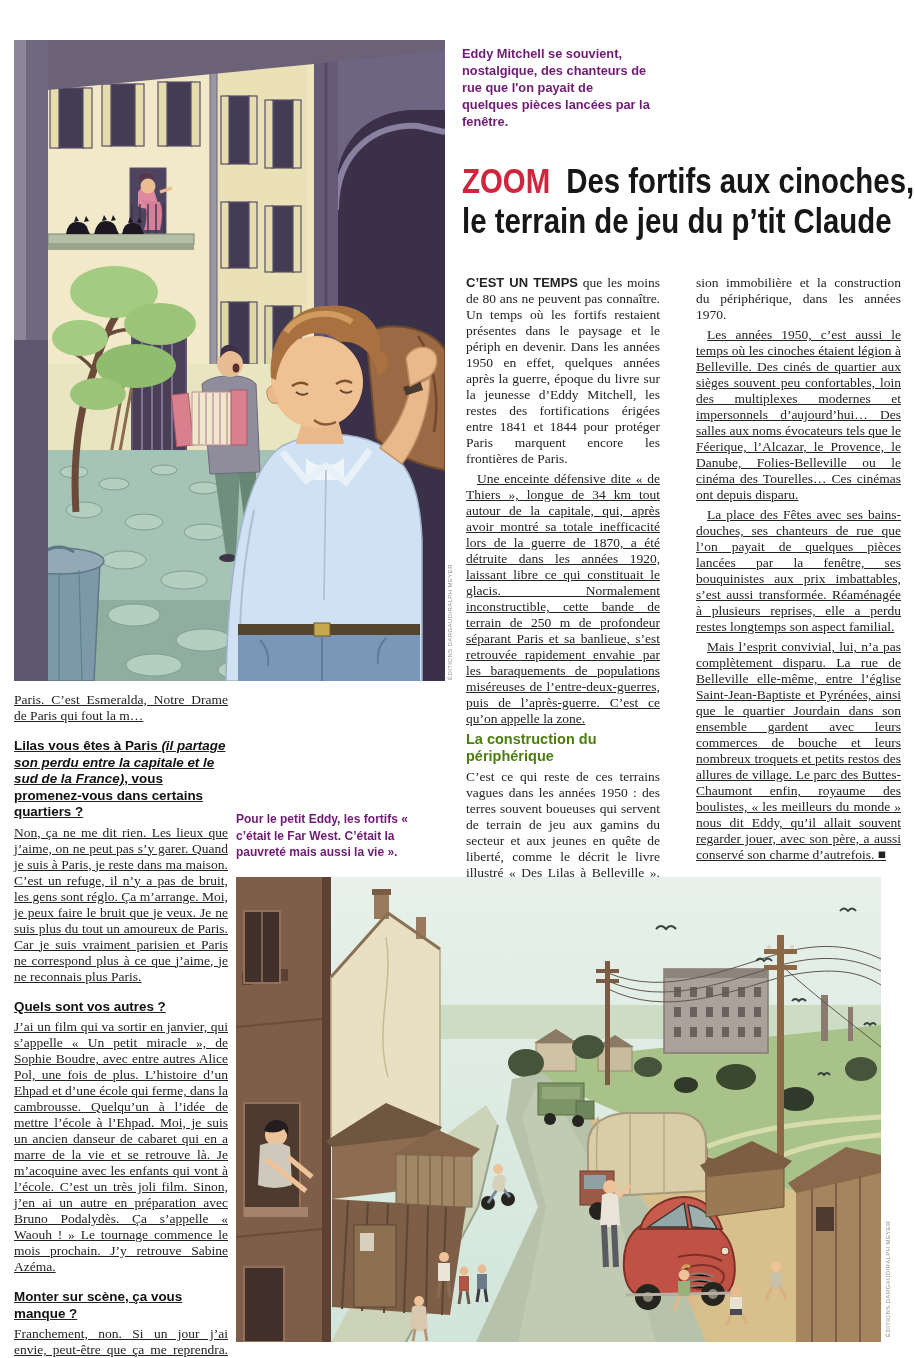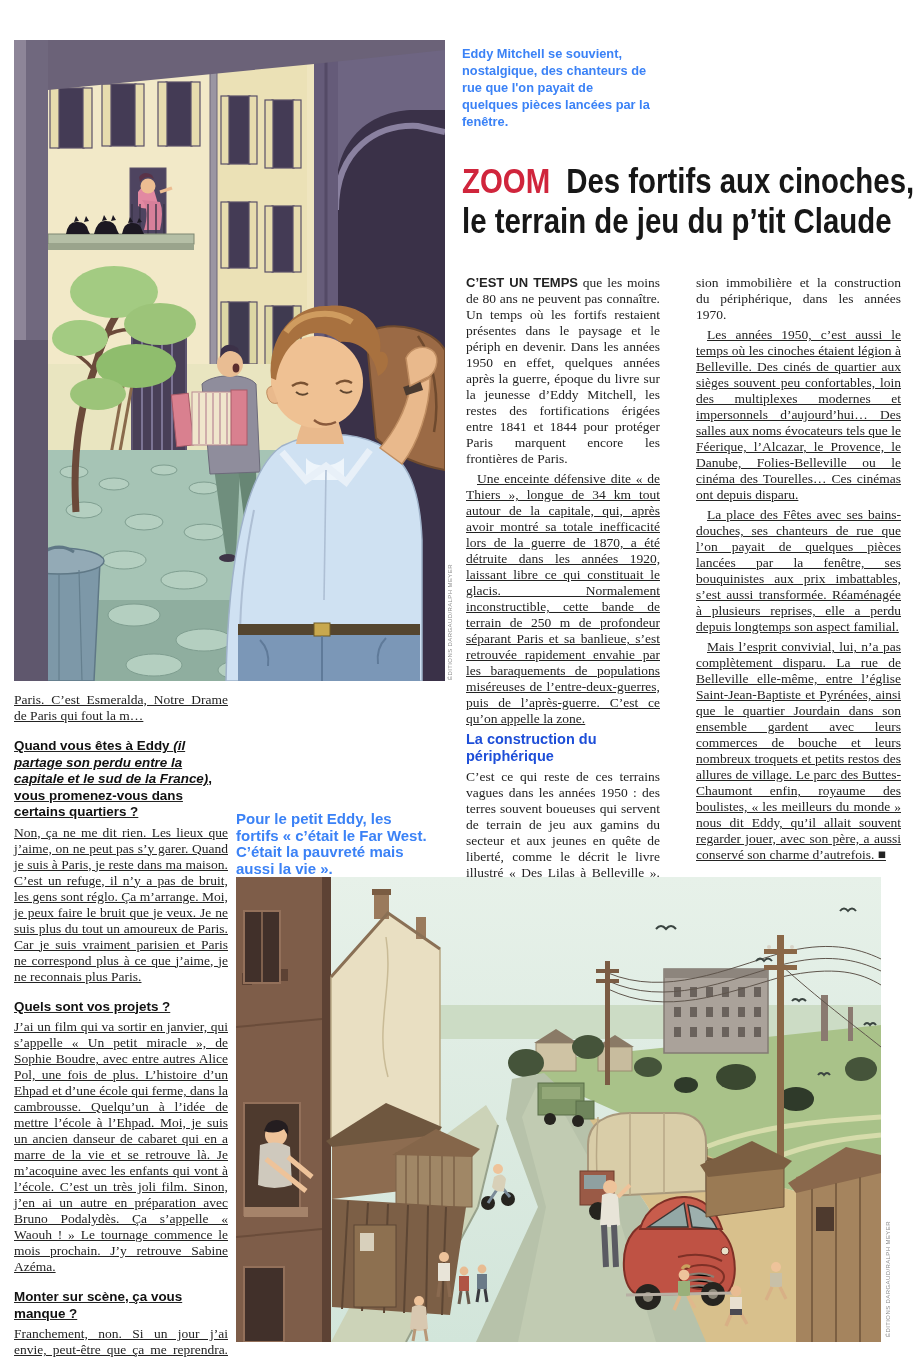--- a/index.html
+++ b/index.html
@@ -11,29 +11,29 @@
   .abs{position:absolute;}
 
   
   .kicker{color:#d0253c;font-family:"Liberation Sans",sans-serif;font-weight:700;}
   .hl-row{white-space:nowrap;transform:scaleX(.84);transform-origin:0 50%;
     font-family:"Liberation Sans",sans-serif;font-weight:700;font-size:35px;line-height:40px;color:#171717;
     display:flex;align-items:center;}
   .hl-div{display:inline-block;width:3px;height:30px;background:#d0253c;margin:0 10px 0 9px;}
 
   
-  .photocap{font-family:"Liberation Sans",sans-serif;font-weight:700;font-size:12.8px;line-height:17px;color:#3b82f6;}
+  .photocap{font-family:"Liberation Sans",sans-serif;font-weight:700;font-size:12.8px;line-height:17px;color:#701a75;}
 
   
   .bodycol{font-size:13.5px;line-height:16px;text-align:justify;hyphens:auto;}
   .bodycol p{margin:4px;}
   .ind{text-indent:11px;text-decoration:underline;}
   .leadin{font-family:"Liberation Sans",sans-serif;font-weight:700;font-size:13px;}
   .subhead{font-family:"Liberation Sans",sans-serif;font-weight:700;font-size:14.5px;line-height:17px;
-    color:#1d4ed8;margin:9px 0 3px 0;text-align:left;text-indent:0;}
+    color:#4d7c0f;margin:9px 0 3px 0;text-align:left;text-indent:0;}
 
   
   .q{font-family:"Liberation Sans",sans-serif;font-weight:700;font-size:13.4px;line-height:16.5px;
     color:#111;margin-top:14px !important;text-align:left;text-indent:0;}
   .q .qi{font-style:italic;}
 
   
   .vcred{writing-mode:vertical-rl;transform:rotate(180deg);
     font-family:"Liberation Sans",sans-serif;font-size:6px;letter-spacing:.4px;color:#8e8e8e;white-space:nowrap;}
 
@@ -254,35 +254,35 @@
 <div class="abs bodycol" style="left:462px;top:271px;width:202px;">
   <p><span class="leadin">C’EST UN TEMPS</span><span> que les moins de 80 ans ne peuvent pas connaître. Un temps où les fortifs restaient présentes dans le paysage et le périph en devenir. Dans les années 1950 en effet, quelques années après la guerre, époque du livre sur la jeunesse d’Eddy Mitchell, les restes des fortifications érigées entre 1841 et 1844 pour protéger Paris marquent encore les frontières de Paris.</span></p>
   <p class="ind">Une enceinte défensive dite « de Thiers », longue de 34 km tout autour de la capitale, qui, après avoir montré sa totale inefficacité lors de la guerre de 1870, a été détruite dans les années 1920, laissant libre ce qui constituait le glacis. Normalement inconstructible, cette bande de terrain de 250 m de profondeur séparant Paris et sa banlieue, s’est retrouvée rapidement envahie par les baraquements de populations miséreuses de l’entre-deux-guerres, puis de l’après-guerre. C’est ce qu’on appelle la zone.</p>
   <p class="subhead">La construction du périphérique</p>
   <p>C’est ce qui reste de ces terrains vagues dans les années 1950 : des terres souvent boueuses qui servent de terrain de jeu aux gamins du secteur et aux jeunes en quête de liberté, comme le décrit le livre illustré « Des Lilas à Belleville ». Les derniers habitants « illégaux » quitteront la zone, poussés par la pres-</p>
 </div>
 
 <div class="abs bodycol" style="left:692px;top:271px;width:213px;">
   <p>sion immobilière et la construction du périphérique, dans les années 1970.</p>
   <p class="ind">Les années 1950, c’est aussi le temps où les cinoches étaient légion à Belleville. Des cinés de quartier aux sièges souvent peu confortables, loin des multiplexes modernes et impersonnels d’aujourd’hui… Des salles aux noms évocateurs tels que le Féerique, l’Alcazar, le Provence, le Danube, Folies-Belleville ou le cinéma des Tourelles… Ces cinémas ont depuis disparu.</p>
-  <p class="ind">La place des Fêtes avec ses bains-douches, ses chanteurs de rue que l’on payait de quelques pièces lancées par la fenêtre, ses bouquinistes aux prix imbattables, s’est aussi transformée. Réaménagée à plusieurs reprises, elle a perdu depuis longtemps son aspect familial.</p>
+  <p class="ind">La place des Fêtes avec ses bains-douches, ses chanteurs de rue que l’on payait de quelques pièces lancées par la fenêtre, ses bouquinistes aux prix imbattables, s’est aussi transformée. Réaménagée à plusieurs reprises, elle a perdu restes longtemps son aspect familial.</p>
   <p class="ind">Mais l’esprit convivial, lui, n’a pas complètement disparu. La rue de Belleville elle-même, entre l’église Saint-Jean-Baptiste et Pyrénées, ainsi que le quartier Jourdain dans son ensemble gardent avec leurs commerces de bouche et leurs nombreux troquets et petits restos des allures de village. Le parc des Buttes-Chaumont enfin, royaume des boulistes, « les meilleurs du monde » nous dit Eddy, qu’il allait souvent regarder jouer, avec son père, a aussi conservé son charme d’autrefois. ■</p>
 </div>
 
 <div class="abs bodycol" style="left:10px;top:688px;width:222px;text-decoration:underline;">
   <p>Paris. C’est Esmeralda, Notre Drame de Paris qui fout la m…</p>
-  <p class="q"><span>Quand vous êtes à Eddy </span><span class="qi">(il partage son perdu entre la capitale et le sud de la France)</span><span>, vous promenez-vous dans certains quartiers ?</span></p>
+  <p class="q"><span>Lilas vous êtes à Paris </span><span class="qi">(il partage son perdu entre la capitale et le sud de la France)</span><span>, vous promenez-vous dans certains quartiers ?</span></p>
   <p>Non, ça ne me dit rien. Les lieux que j’aime, on ne peut pas s’y garer. Quand je suis à Paris, je reste dans ma maison. C’est un refuge, il n’y a pas de bruit, les gens sont réglo. Ça m’arrange. Moi, je peux faire le bruit que je veux. Je ne suis plus du tout un amoureux de Paris. Car je suis vraiment parisien et Paris ne correspond plus à ce que j’aime, je ne reconnais plus Paris.</p>
-  <p class="q">Quels sont vos projets ?</p>
+  <p class="q">Quels sont vos autres ?</p>
   <p>J’ai un film qui va sortir en janvier, qui s’appelle « Un petit miracle », de Sophie Boudre, avec entre autres Alice Pol, une fois de plus. L’histoire d’un Ehpad et d’une école qui ferme, dans la cambrousse. Quelqu’un à l’idée de mettre l’école à l’Ehpad. Moi, je suis un ancien danseur de cabaret qui en a marre de la vie et se retrouve là. Je m’acoquine avec les enfants qui vont à l’école. C’est un très joli film. Sinon, j’en ai un autre en préparation avec Bruno Podalydès. Ça s’appelle « Waouh ! » Le tournage commence le mois prochain. J’y retrouve Sabine Azéma.</p>
   <p class="q">Monter sur scène, ça vous manque ?</p>
   <p>Franchement, non. Si un jour j’ai envie, peut-être que ça me reprendra. Mais pour l’instant, ce n’est pas le cas. ■</p>
 </div>
 
-<div class="abs photocap" style="left:236px;top:811px;width:198px;font-size:15px;line-height:16.5px;">Pour le petit Eddy, les fortifs « c’était le Far West. C’était la pauvreté mais aussi la vie ».</div>
+<div class="abs photocap" style="left:236px;top:811px;width:198px;font-size:12px;line-height:16.5px;">Pour le petit Eddy, les fortifs « c’était le Far West. C’était la pauvreté mais aussi la vie ».</div>
 
 <div class="abs" style="left:236px;top:877px;width:645px;height:465px;">
 <svg class="illo" width="645" height="465" viewBox="0 0 645 465" aria-hidden="true">
   <defs>
     <linearGradient id="skyg" x1="0" y1="0" x2="0" y2="1">
       <stop offset="0" stop-color="#e7f1e9"></stop>
           <stop offset="1" stop-color="#d2e5da"></stop>
     </linearGradient>
   </defs>
   <rect width="645" height="465" fill="url(#skyg)"></rect>

